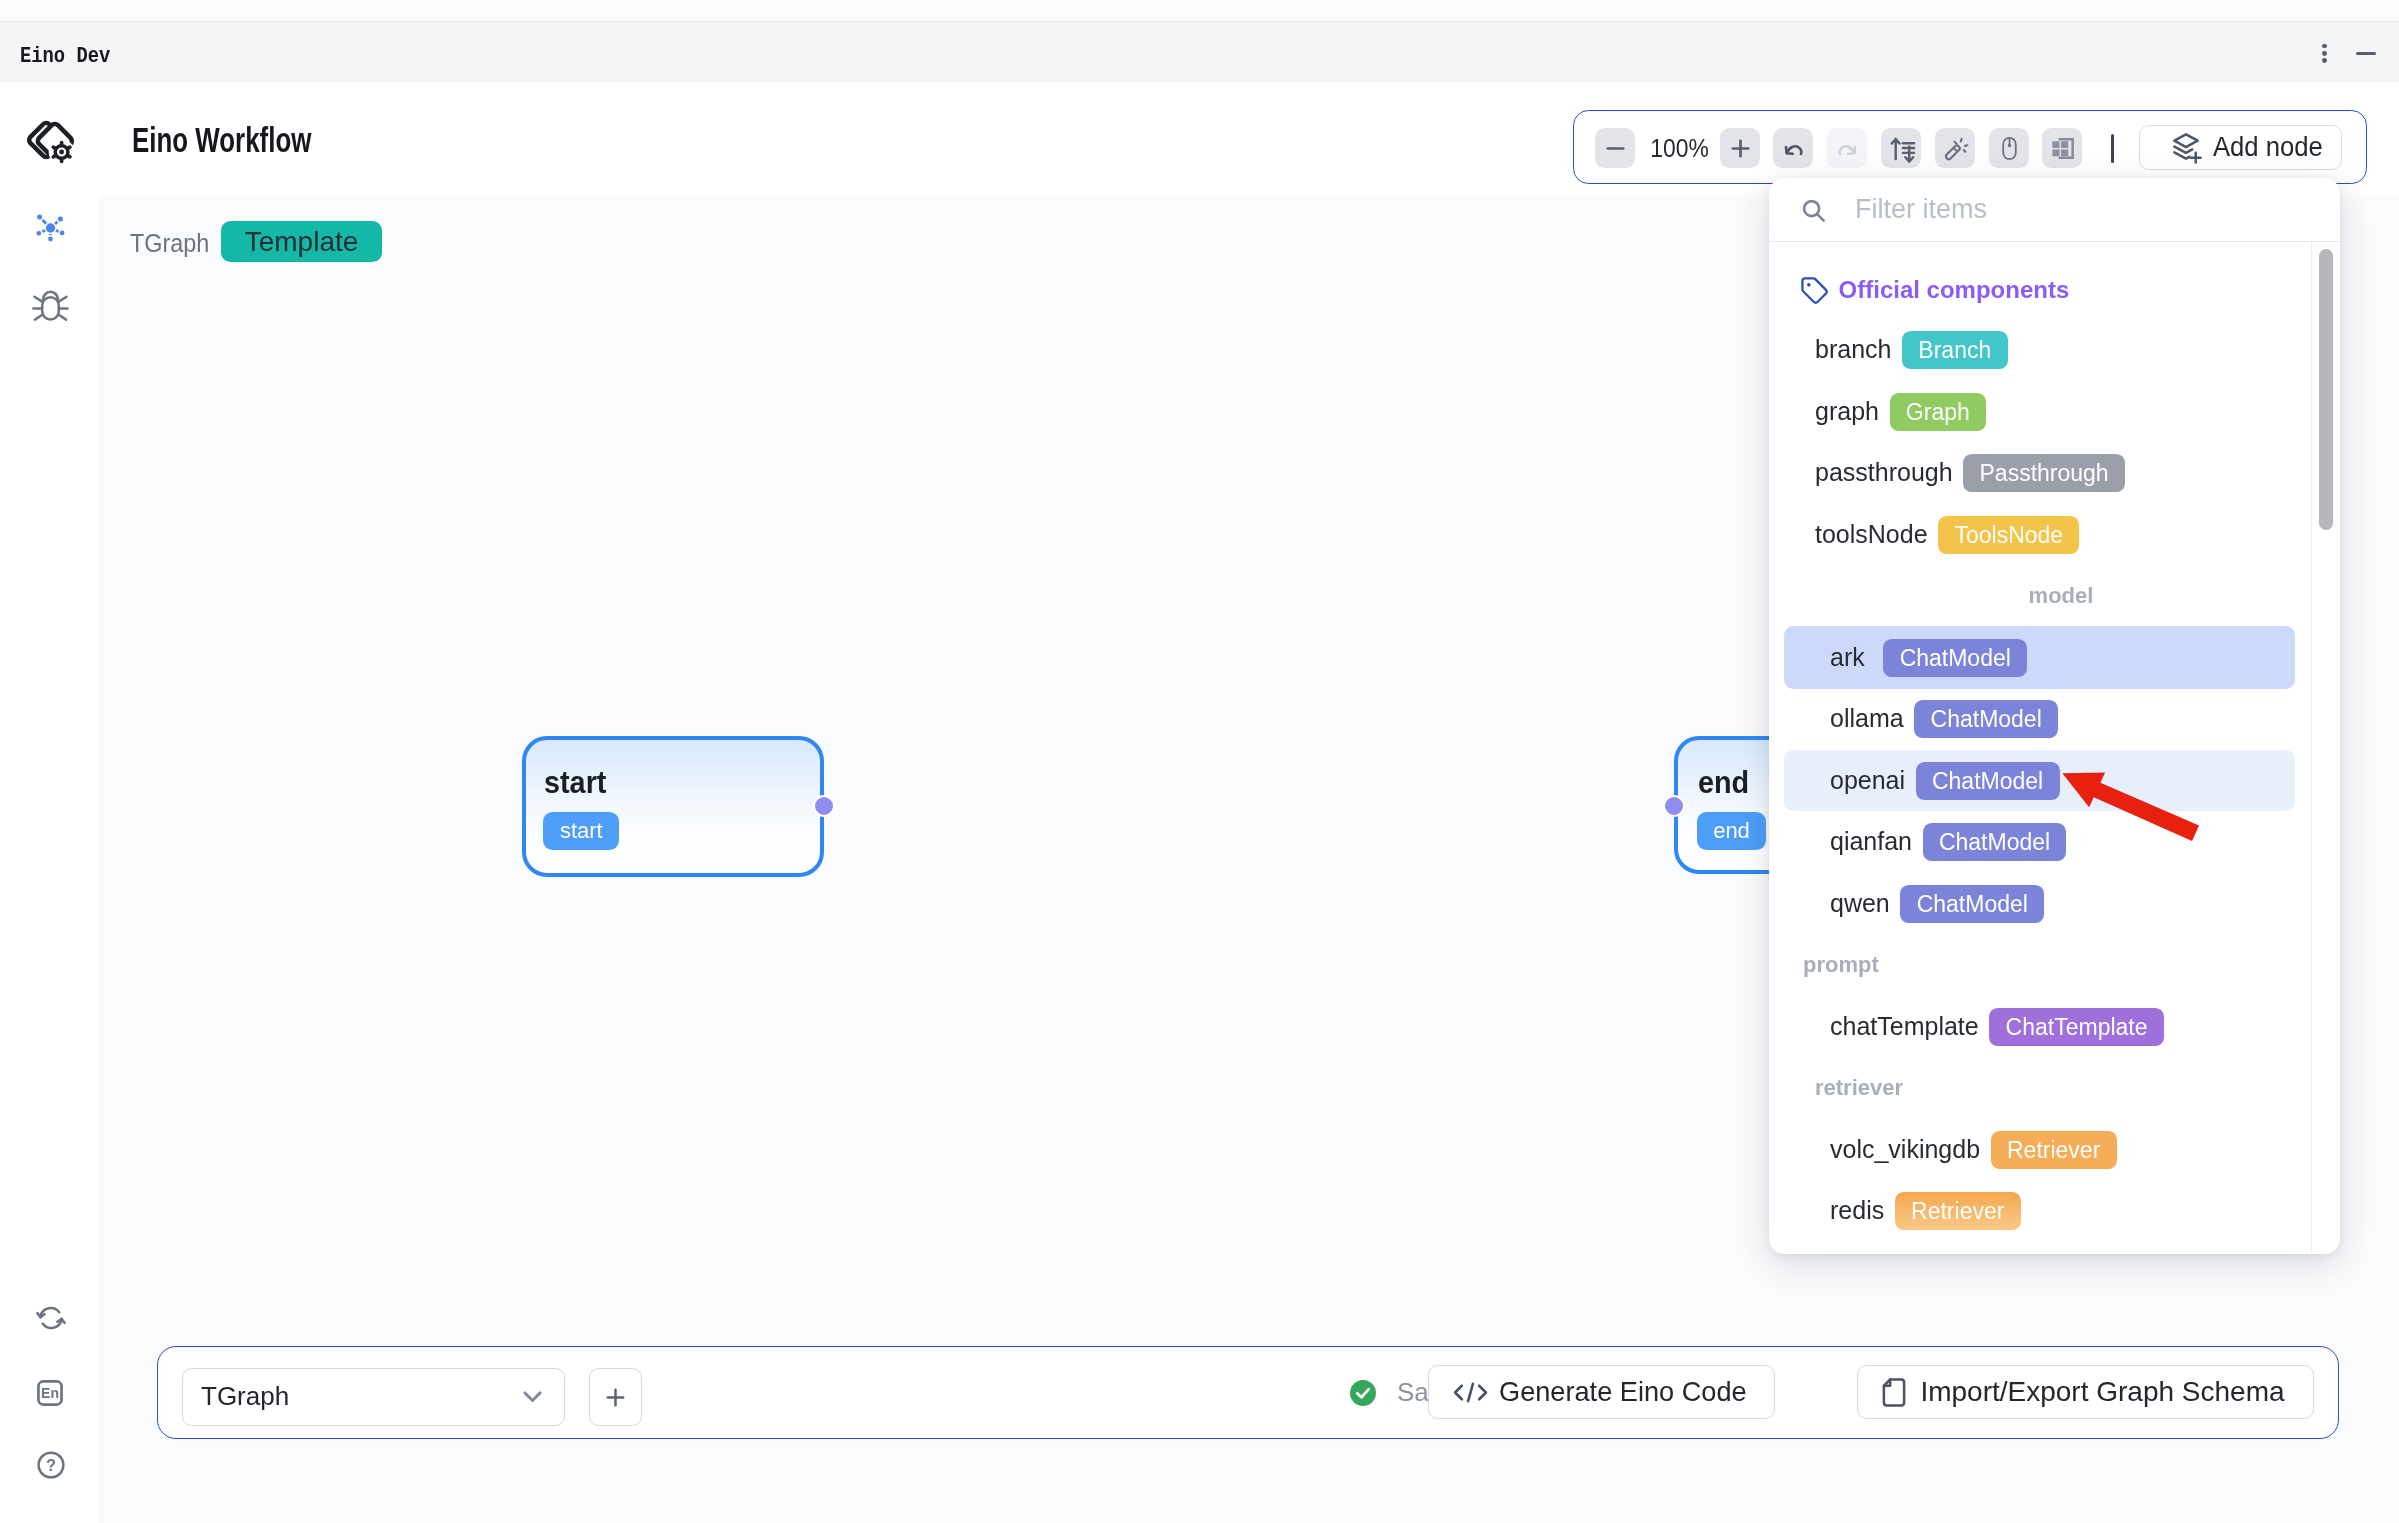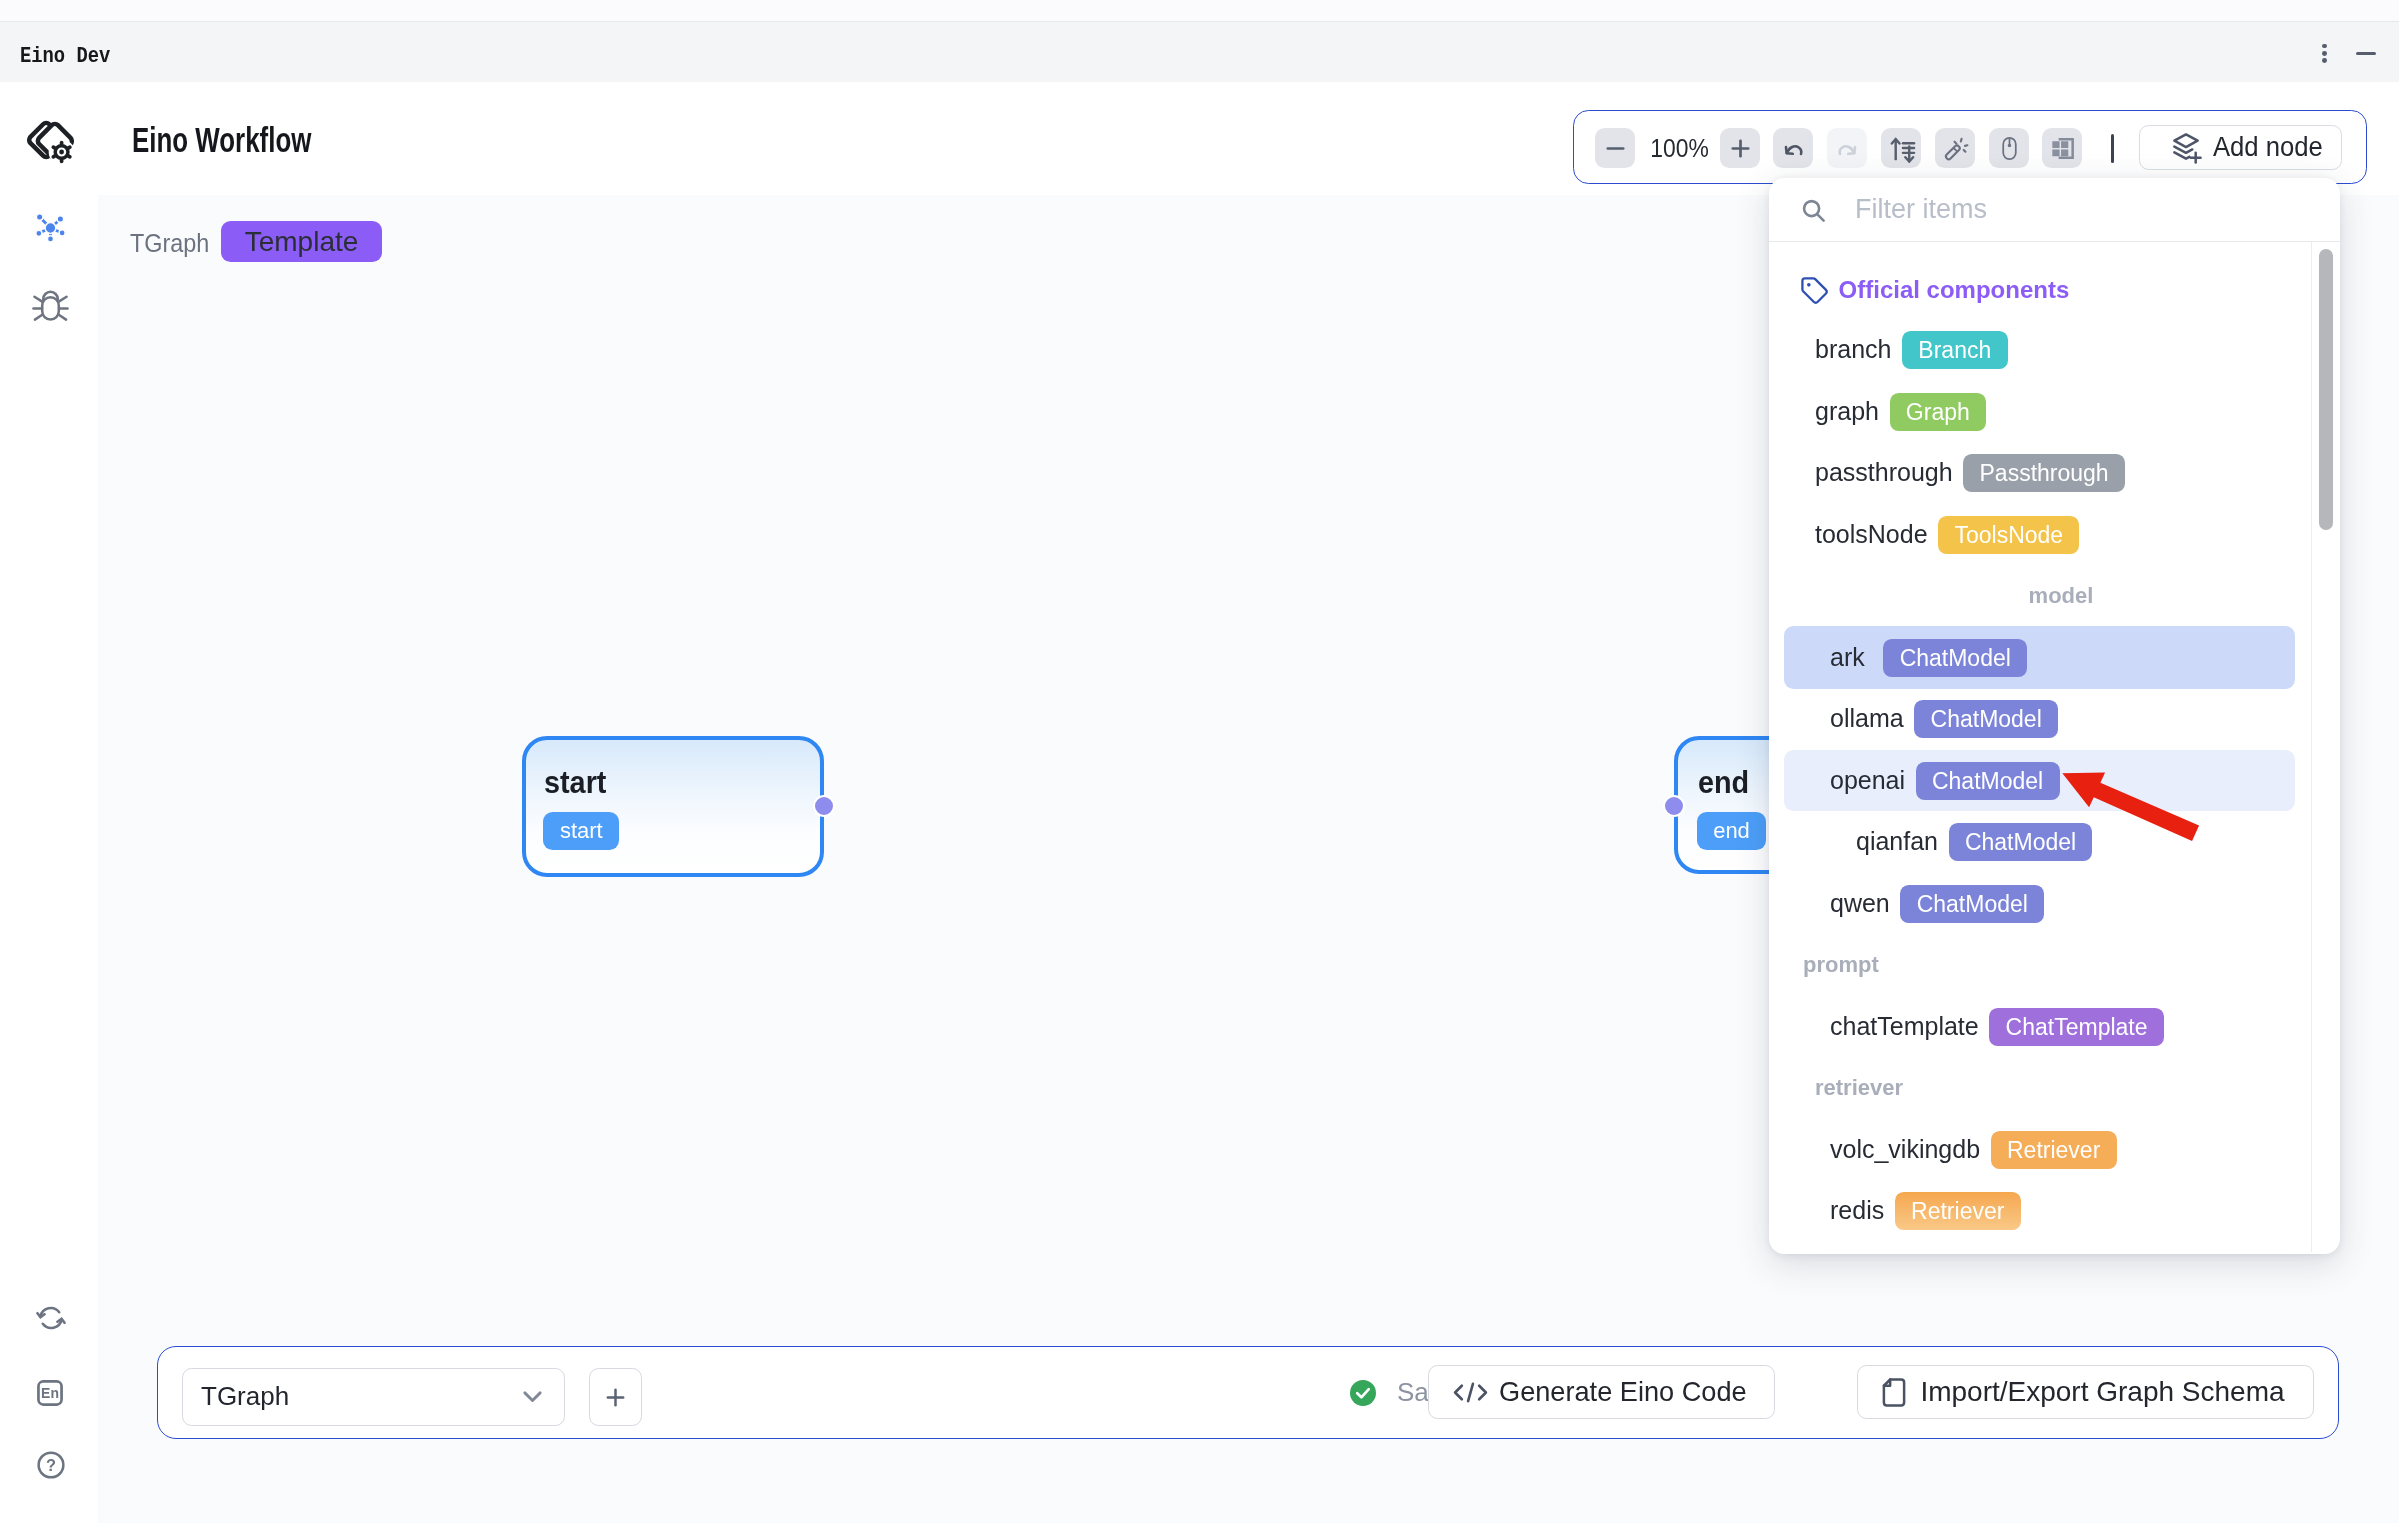--- a/index.html
+++ b/index.html
@@ -15,21 +15,21 @@
   #minbtn { left:2356px; top:30px; width:20px; height:2.9px; background:#565d6d; border-radius:1.9px; }
 
   
   #sidebar { left:0; top:82px; width:98px; height:1442px; background:#ffffff; }
 
   
   #main { left:98px; top:82px; width:2302px; height:1442px; background:#fafbfc; }
   #hdrband { left:98px; top:82px; width:2302px; height:113px; background:#ffffff; }
   #pagetitle { left:132px; top:120px; font-size:35px; font-weight:bold; color:#15171c; transform:scaleX(0.74); transform-origin:left top; white-space:nowrap; }
   #tgname { left:130px; top:228px; font-size:26px; color:#6b7280; transform:scaleX(0.9); transform-origin:left top; }
-  #tgbadge { left:221px; top:221px; width:161px; height:41px; background:#8b5cf6; border-radius:9.6px; font-size:28px; color:#2a2e36; text-align:center; line-height:41px; }
+  #tgbadge { left:221px; top:221px; width:161px; height:41px; background:#14b8a6; border-radius:9.6px; font-size:28px; color:#2a2e36; text-align:center; line-height:41px; }
 
   
   .node { border:4.8px solid #2f87f3; border-radius:25px; background:linear-gradient(180deg,#d7e9fb 0%, #edf5fd 38%, #fcfdff 70%, #ffffff 100%); }
   #startnode { left:522px; top:736px; width:302px; height:141px; }
   #endnode { left:1674px; top:736px; width:302px; height:138px; }
   .ntitle { font-weight:bold; font-size:32px; color:#1b1e24; transform:scaleX(0.9); transform-origin:left top; }
   .nbadge { background:#4c9ef8; border-radius:9.6px; color:#ffffff; font-size:22px; text-align:center; }
   .port { width:22px; height:22px; border-radius:50%; background:#8e8cec; border:2.9px solid #ffffff; }
 
   
@@ -286,21 +286,21 @@
       <span class="bdg" style="background:#7b84d8">ChatModel</span>
     </div>
   <div class="row abs" style="top:510px; padding-left:61px;">
       <span class="nm">ollama</span>
       <span class="bdg" style="background:#7b84d8">ChatModel</span>
     </div>
   <div class="row abs" style="top:572px; padding-left:61px;">
       <span class="nm">openai</span>
       <span class="bdg" style="background:#7b84d8">ChatModel</span>
     </div>
-  <div class="row abs" style="top:633px; padding-left:87px;">
+  <div class="row abs" style="top:633px; padding-left:61px;">
       <span class="nm">qianfan</span>
       <span class="bdg" style="background:#7b84d8">ChatModel</span>
     </div>
   <div class="row abs" style="top:695px; padding-left:61px;">
       <span class="nm">qwen</span>
       <span class="bdg" style="background:#7b84d8">ChatModel</span>
     </div>
   <div class="row abs" style="top:756px; padding-left:34px;">
       <span class="lbl">prompt</span>
     </div>

